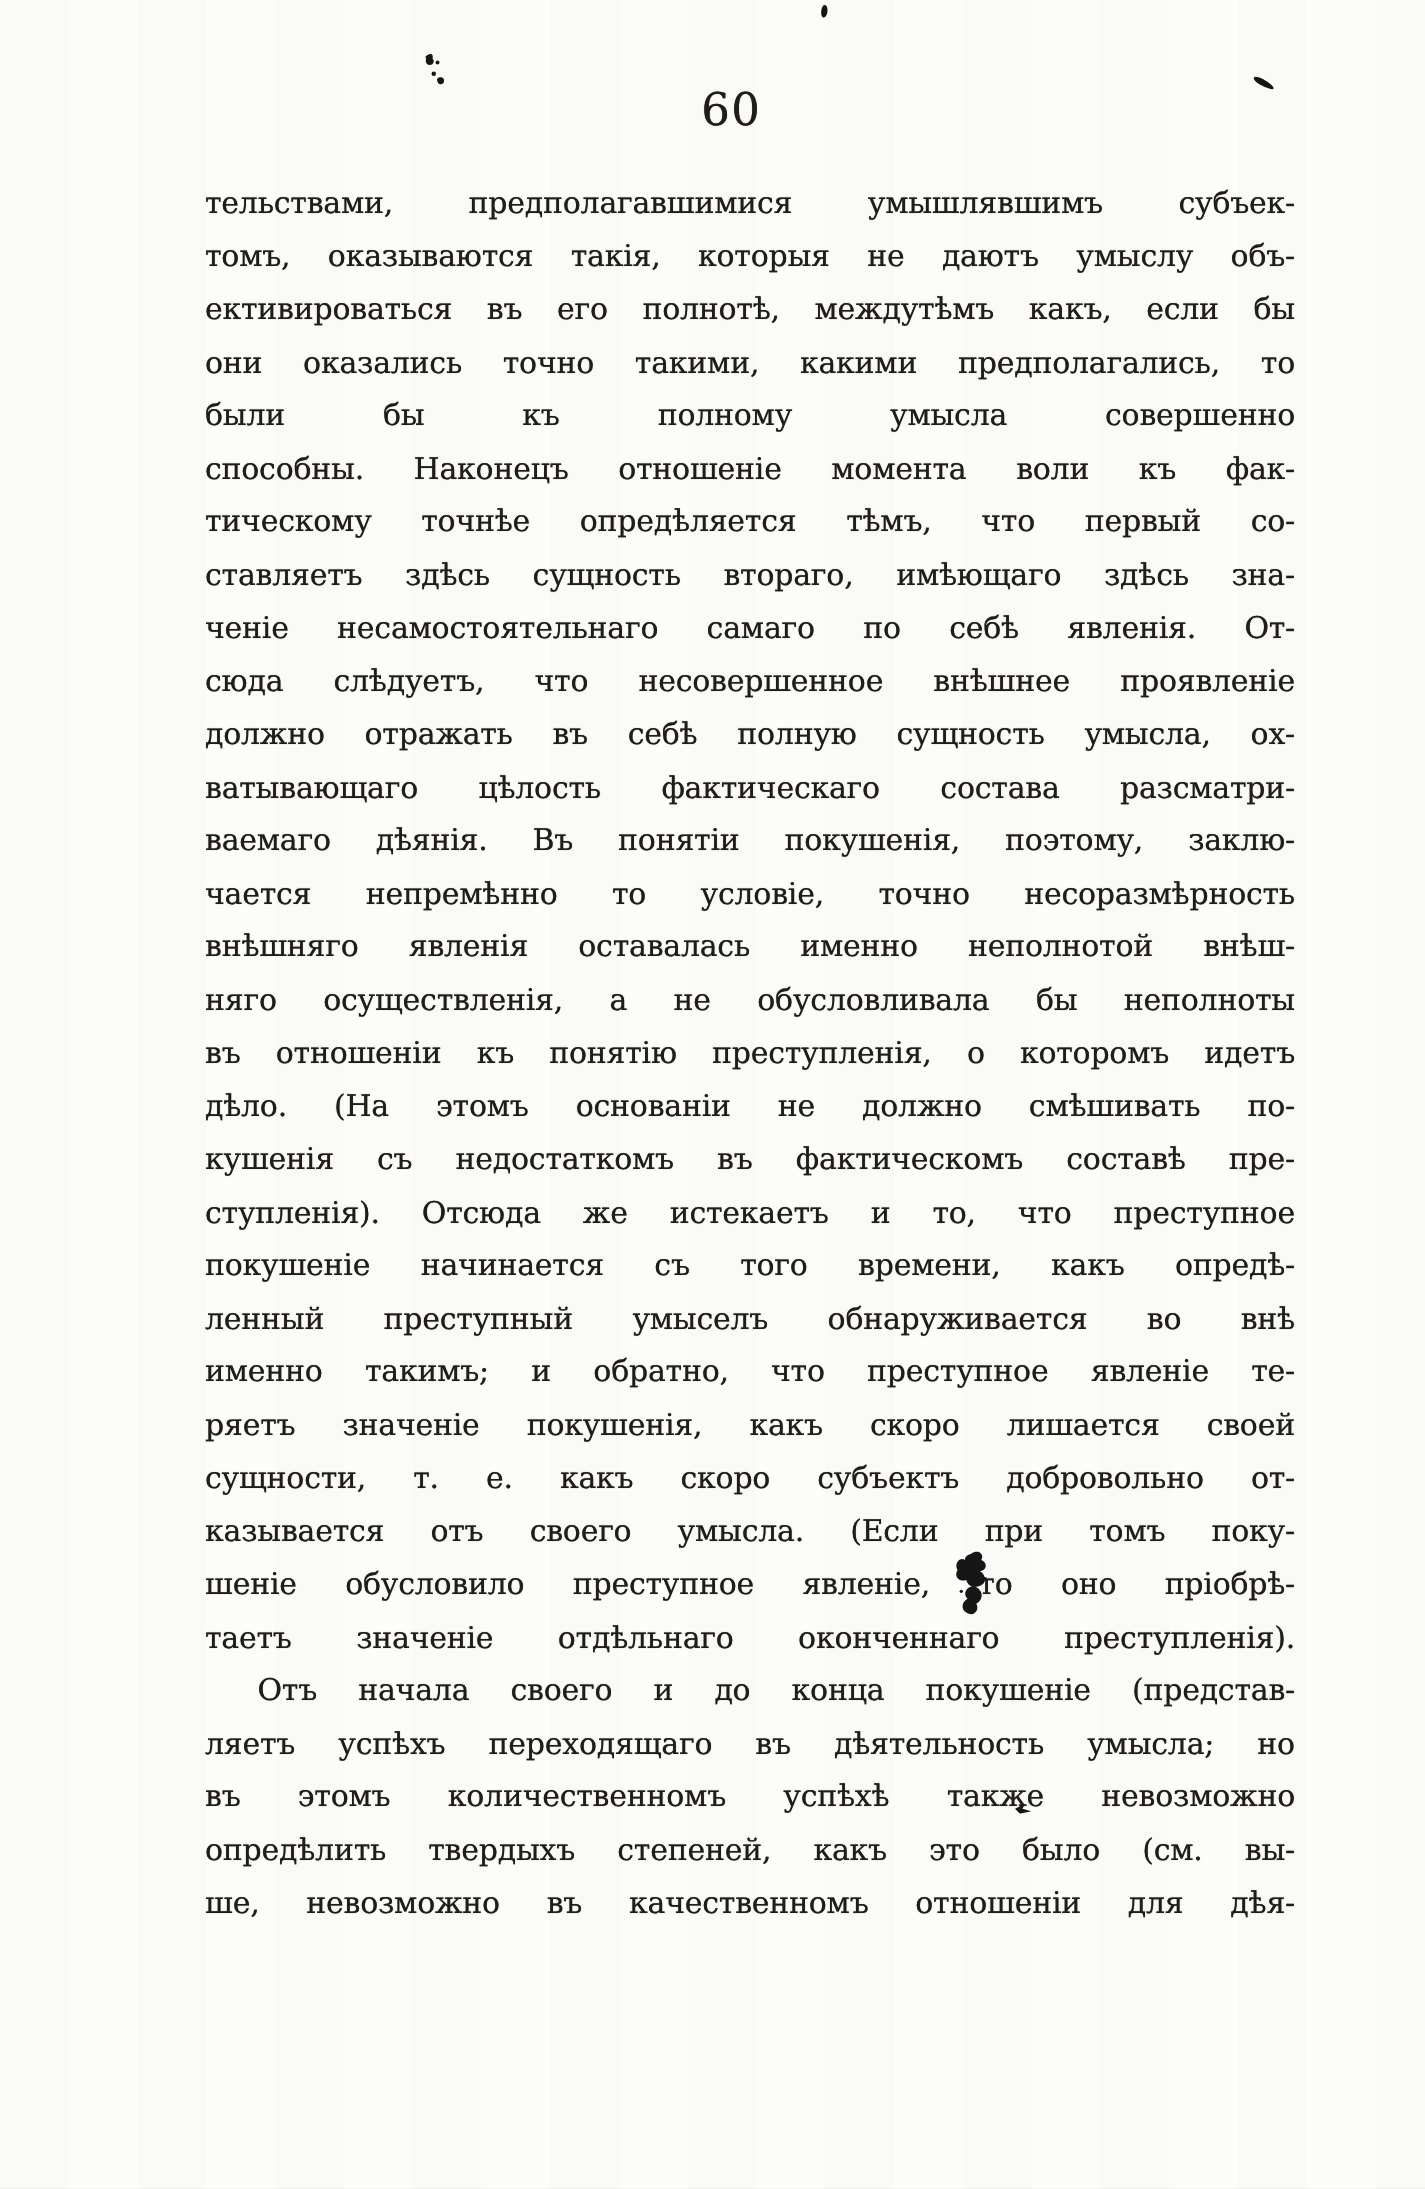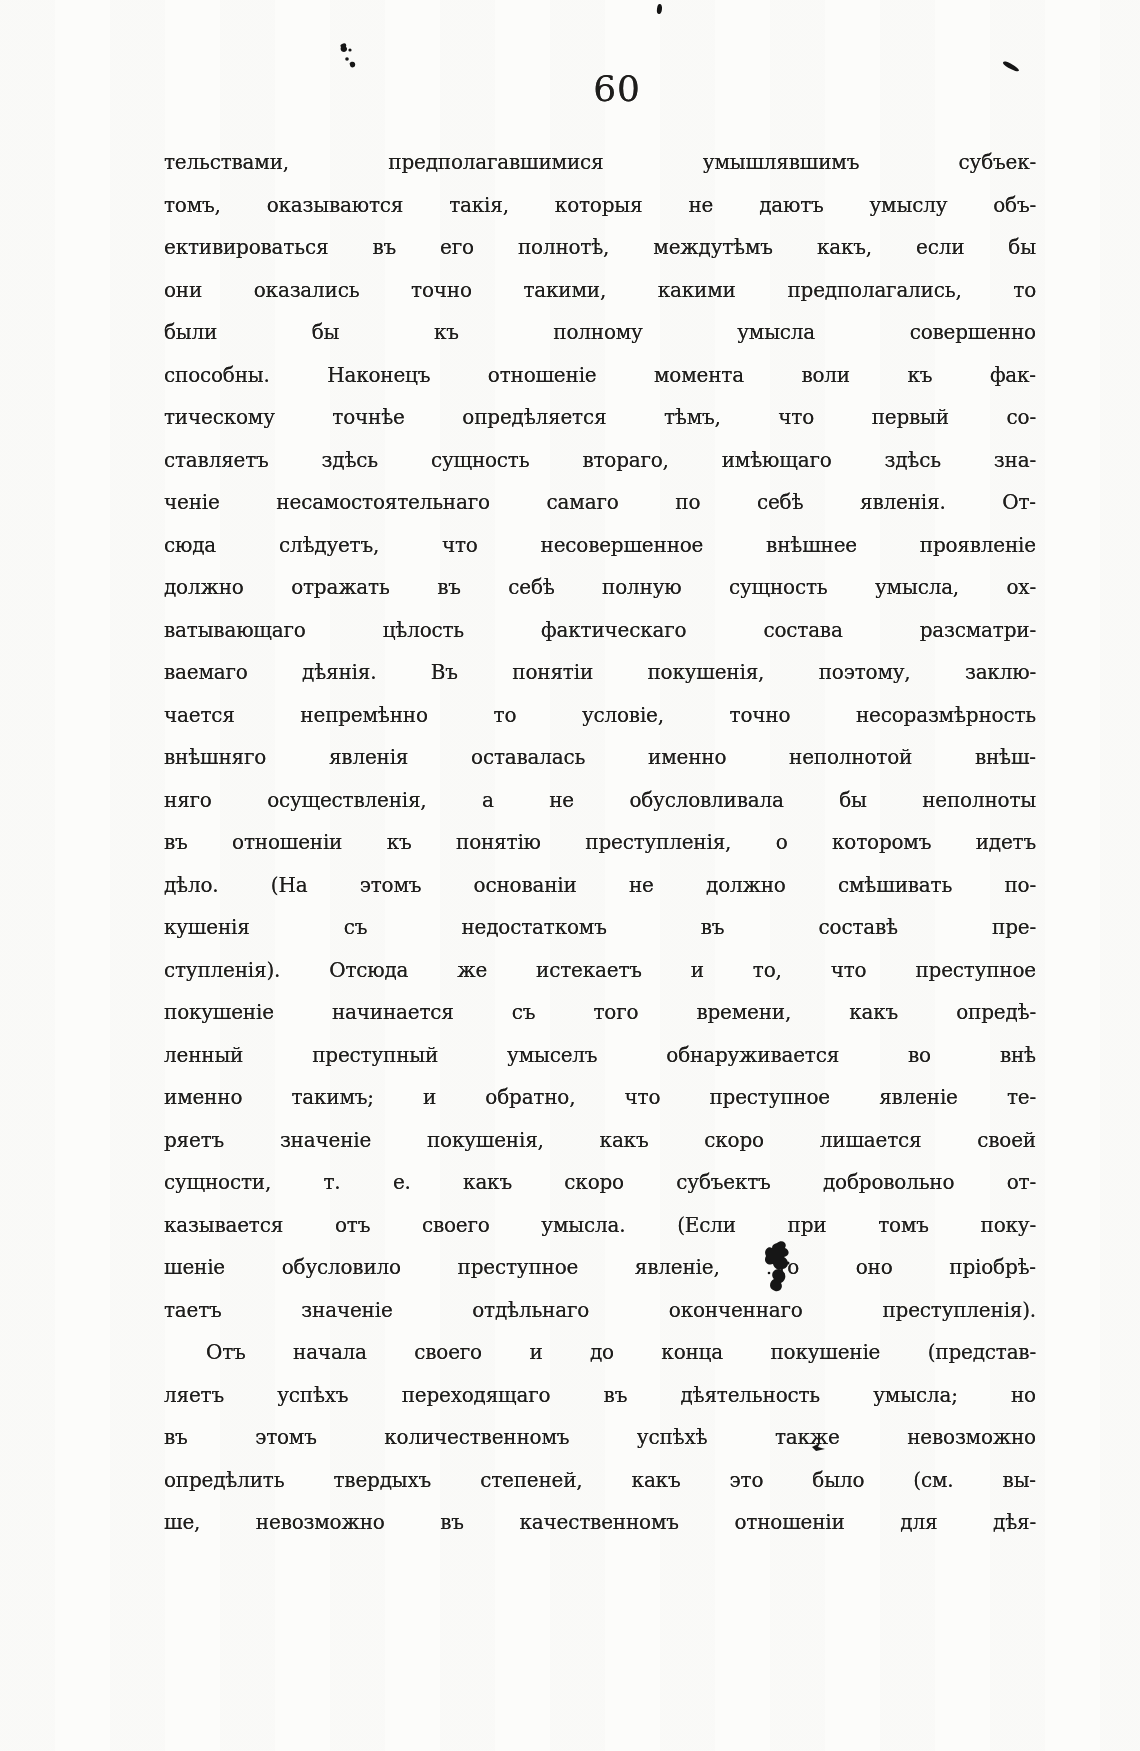--- a/index.html
+++ b/index.html
@@ -22,32 +22,32 @@
     );
     overflow: hidden;
     font-family: "DejaVu Serif", "Liberation Serif", serif;
     color: #1e1d1b;
   }
   .page-number {
     position: absolute;
     left: 561px;
     top: 70px;
     width: 80px;
-    text-align: right;
+    text-align: left;
     font-size: 36px;
     line-height: 38px;
     letter-spacing: 1px;
     text-shadow: 0 0 0.6px rgba(25,25,25,0.85);
   }
   .text-block {
     position: absolute;
     left: 164px;
     top: 141px;
     width: 872px;
-    font-size: 20px;
+    font-size: 24px;
     letter-spacing: -0.2px;
     text-shadow: 0 0 0.6px rgba(25,25,25,0.8);
   }
   .line {
     display: flex;
     justify-content: space-between;
     height: 42.5px;
     line-height: 42.5px;
     white-space: pre;
   }
@@ -121,21 +121,21 @@
       <div class="line"><span>ченіе</span><span>несамостоятельнаго</span><span>самаго</span><span>по</span><span>себѣ</span><span>явленія.</span><span>От-</span></div>
       <div class="line"><span>сюда</span><span>слѣдуетъ,</span><span>что</span><span>несовершенное</span><span>внѣшнее</span><span>проявленіе</span></div>
       <div class="line"><span>должно</span><span>отражать</span><span>въ</span><span>себѣ</span><span>полную</span><span>сущность</span><span>умысла,</span><span>ох-</span></div>
       <div class="line"><span>ватывающаго</span><span>цѣлость</span><span>фактическаго</span><span>состава</span><span>разсматри-</span></div>
       <div class="line"><span>ваемаго</span><span>дѣянія.</span><span>Въ</span><span>понятіи</span><span>покушенія,</span><span>поэтому,</span><span>заклю-</span></div>
       <div class="line"><span>чается</span><span>непремѣнно</span><span>то</span><span>условіе,</span><span>точно</span><span>несоразмѣрность</span></div>
       <div class="line"><span>внѣшняго</span><span>явленія</span><span>оставалась</span><span>именно</span><span>неполнотой</span><span>внѣш-</span></div>
       <div class="line"><span>няго</span><span>осуществленія,</span><span>а</span><span>не</span><span>обусловливала</span><span>бы</span><span>неполноты</span></div>
       <div class="line"><span>въ</span><span>отношеніи</span><span>къ</span><span>понятію</span><span>преступленія,</span><span>о</span><span>которомъ</span><span>идетъ</span></div>
       <div class="line"><span>дѣло.</span><span>(На</span><span>этомъ</span><span>основаніи</span><span>не</span><span>должно</span><span>смѣшивать</span><span>по-</span></div>
-      <div class="line"><span>кушенія</span><span>съ</span><span>недостаткомъ</span><span>въ</span><span>составѣ</span><span>пре-</span></div>
+      <div class="line"><span>кушенія</span><span>съ</span><span>недостаткомъ</span><span>въ</span><span>фактическомъ</span><span>составѣ</span><span>пре-</span></div>
       <div class="line"><span>ступленія).</span><span>Отсюда</span><span>же</span><span>истекаетъ</span><span>и</span><span>то,</span><span>что</span><span>преступное</span></div>
       <div class="line"><span>покушеніе</span><span>начинается</span><span>съ</span><span>того</span><span>времени,</span><span>какъ</span><span>опредѣ-</span></div>
       <div class="line"><span>ленный</span><span>преступный</span><span>умыселъ</span><span>обнаруживается</span><span>во</span><span>внѣ</span></div>
       <div class="line"><span>именно</span><span>такимъ;</span><span>и</span><span>обратно,</span><span>что</span><span>преступное</span><span>явленіе</span><span>те-</span></div>
       <div class="line"><span>ряетъ</span><span>значеніе</span><span>покушенія,</span><span>какъ</span><span>скоро</span><span>лишается</span><span>своей</span></div>
       <div class="line"><span>сущности,</span><span>т.</span><span>е.</span><span>какъ</span><span>скоро</span><span>субъектъ</span><span>добровольно</span><span>от-</span></div>
       <div class="line"><span>казывается</span><span>отъ</span><span>своего</span><span>умысла.</span><span>(Если</span><span>при</span><span>томъ</span><span>поку-</span></div>
       <div class="line"><span>шеніе</span><span>обусловило</span><span>преступное</span><span>явленіе,</span><span>то</span><span>оно</span><span>пріобрѣ-</span></div>
       <div class="line"><span>таетъ</span><span>значеніе</span><span>отдѣльнаго</span><span>оконченнаго</span><span>преступленія).</span></div>
       <div class="line indent"><span>Отъ</span><span>начала</span><span>своего</span><span>и</span><span>до</span><span>конца</span><span>покушеніе</span><span>(представ-</span></div>

